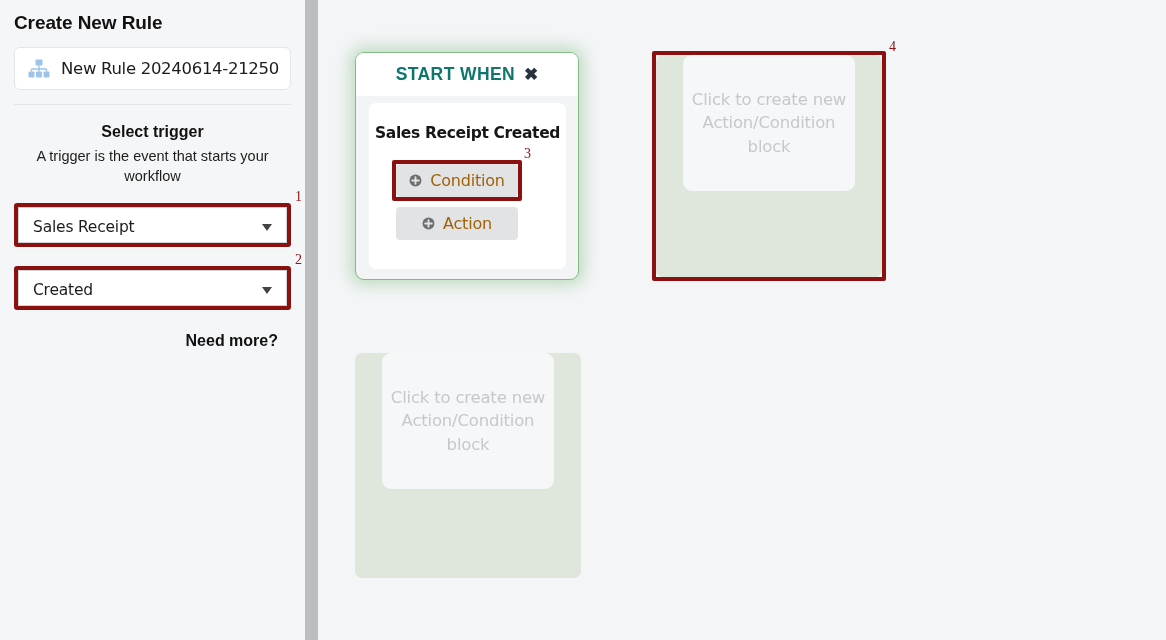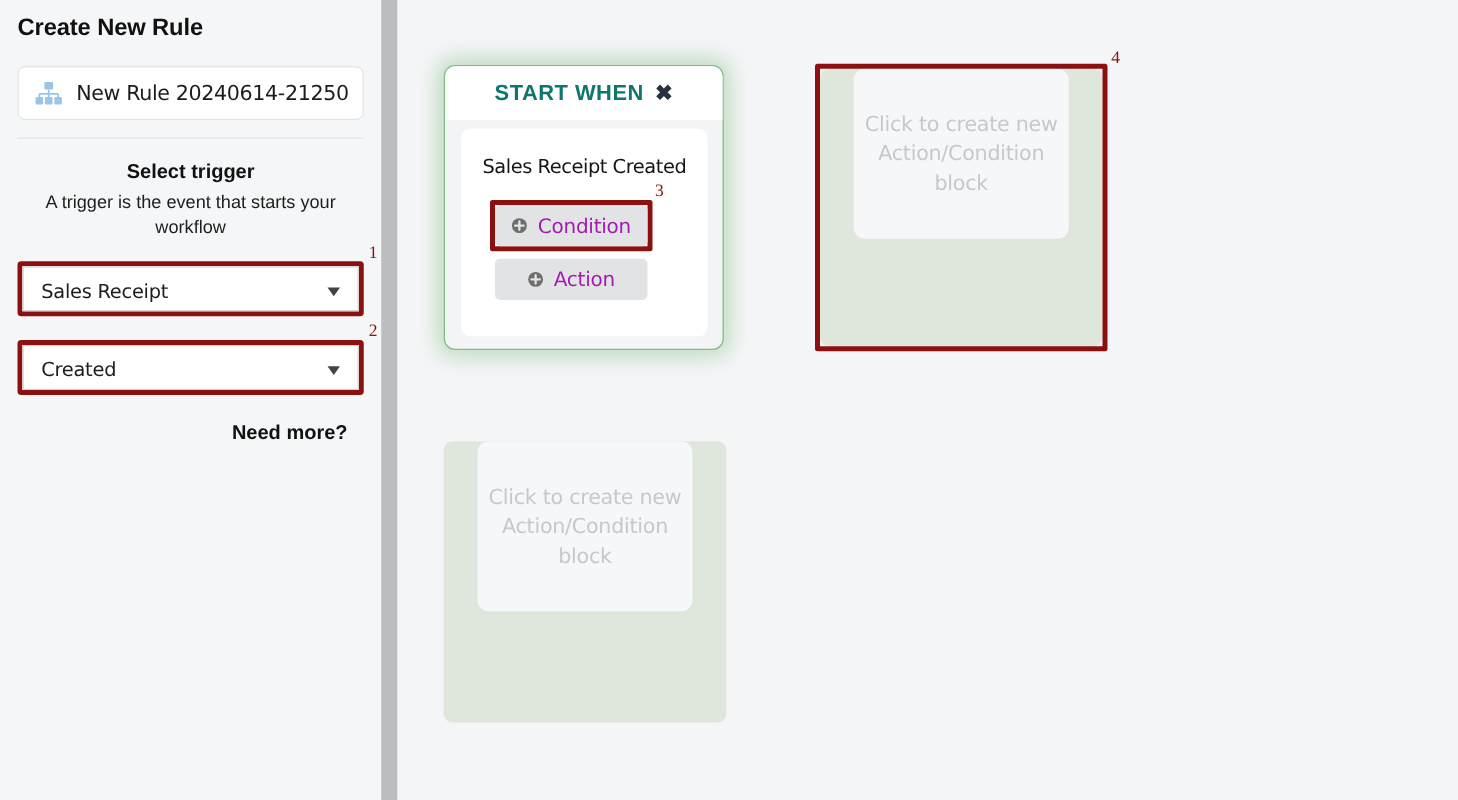--- a/index.html
+++ b/index.html
@@ -29,21 +29,21 @@
   #sidebar-title {
     text-align: left;
     font-size: 19px;
     font-weight: bold;
     color: #111111;
     padding-top: 12px;
     letter-spacing: -0.1px;
   }
 
   .rule-name-box {
-    margin-top: 19px;
+    margin-top: 13px;
     height: 43px;
     background: #ffffff;
     border: 1px solid #e3e5e8;
     border-radius: 6px;
     display: flex;
     align-items: center;
     padding-left: 13px;
   }
 
   .sitemap-icon {
@@ -199,38 +199,38 @@
     width: 197px;
     height: 166px;
     background: #ffffff;
     border-radius: 7px;
   }
 
   #trigger-title {
     padding-top: 21px;
     text-align: center;
     font-size: 15.5px;
-    font-weight: normal;
+    font-weight: bold;
     color: #161616;
     font-family: "DejaVu Sans", sans-serif;
     letter-spacing: -0.35px;
   }
 
   .pill-btn {
     height: 33px;
     background: #e2e3e5;
     border-radius: 4px;
     display: flex;
     align-items: center;
     justify-content: center;
     gap: 8px;
   }
   .pill-label {
     font-size: 16px;
-    color: #a21caf;
+    color: #a16207;
     font-family: "DejaVu Sans", sans-serif;
     letter-spacing: -0.2px;
   }
   .plus-circle {
     width: 13px; height: 13px;
     flex: 0 0 auto;
   }
 
   #condition-annot {
     position: absolute;

